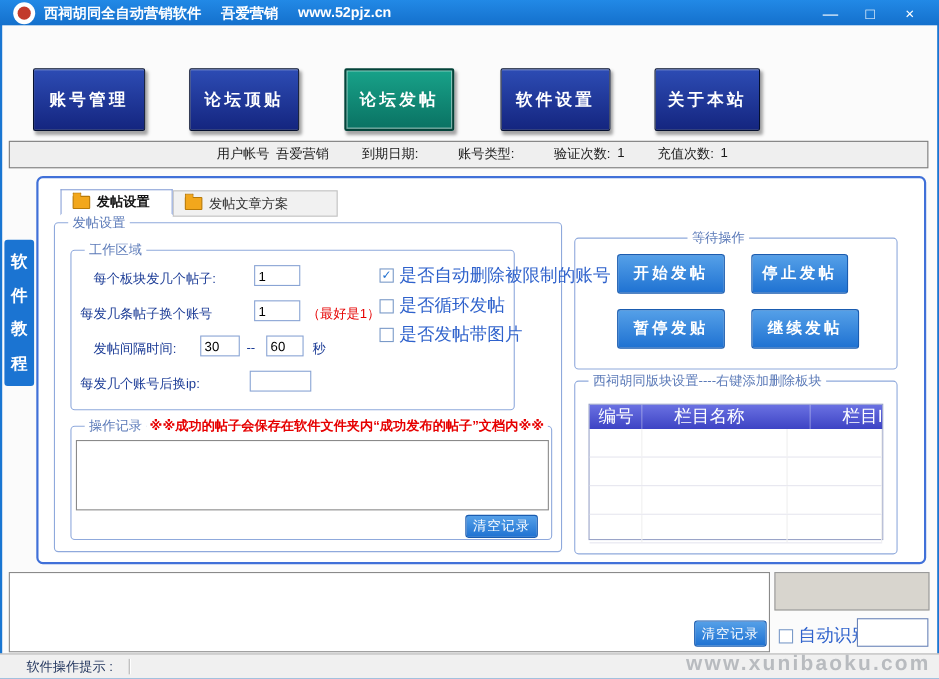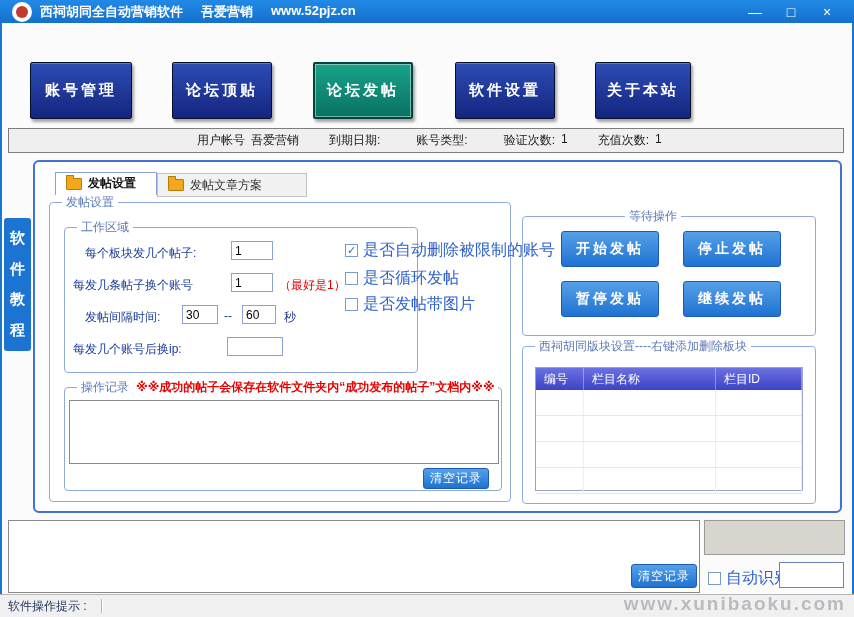--- a/index.html
+++ b/index.html
@@ -62,29 +62,29 @@
   .notice{position:absolute;top:-9px;left:68px;background:#fff;padding:0 3px;font-size:12px;
        font-weight:bold;color:#e60000;white-space:nowrap;}
   .white-box{position:absolute;background:#fff;border:1px solid #8a8a8a;box-sizing:border-box;}
   .blue-btn{position:absolute;background:linear-gradient(#55a0e8,#1f72d2);border:1px solid #1a5cb0;
        border-radius:3px;color:#fff;display:flex;align-items:center;justify-content:center;
        cursor:pointer;box-sizing:border-box;}
   .blue-btn.big{font-size:14px;font-weight:bold;letter-spacing:3px;}
   .blue-btn.small{font-size:12px;letter-spacing:1px;}
   .tbl{position:absolute;border:1px solid #9aa4c8;box-sizing:border-box;background:#fff;}
   .tbl-head{display:grid;grid-template-columns:48px 132px 86px;height:22px;
-       background:linear-gradient(#6a71e2,#3d43c4);color:#fff;font-size:12px;}
+       background:linear-gradient(#6a71e2,#3d43c4);color:#fff;font-size:16px;gap:21px;}
   .tbl-head div{display:flex;align-items:center;padding-left:8px;border-right:1px solid rgba(255,255,255,.35);}
   .trow{display:grid;grid-template-columns:48px 132px 86px;height:25px;border-bottom:1px solid #e6e6ef;}
   .trow div{border-right:1px solid #efefef;}
   .gray-panel{position:absolute;left:704px;top:520px;width:141px;height:35px;background:#d8d5ce;
        border:1px solid #9a9a9a;box-sizing:border-box;}
   .statusbar{position:absolute;left:0;top:594px;width:854px;height:23px;background:#f0f0f0;
        border-top:1px solid #b5b5b5;display:flex;align-items:center;box-sizing:border-box;}
-  .status-label{font-size:12px;color:#23365e;padding-left:8px;}
+  .status-label{font-size:12px;color:#23365e;padding-left:24px;}
   .status-sep{width:1px;height:14px;background:#b5b5b5;margin-left:14px;box-shadow:1px 0 0 #fff;}
   .watermark{position:absolute;right:8px;bottom:2px;font-size:19px;font-weight:bold;
        color:#b8bbbf;letter-spacing:2px;white-space:nowrap;}
 </style>
 </head>
 <body>
 
 <div class="window">
 
   <div class="titlebar">
@@ -146,21 +146,21 @@
       <span>发帖设置</span>
     </div>
     <div class="tab inactive" style="left:122px;top:11px;width:150px;">
       <span class="folder-icon"></span>
       <span>发帖文章方案</span>
     </div>
 
     <div class="groupbox" style="left:14px;top:40px;width:462px;height:300px;">
       <span class="glabel">发帖设置</span>
 
-      <div class="groupbox" style="left:14px;top:24px;width:354px;height:146px;">
+      <div class="groupbox" style="left:14px;top:24px;width:404px;height:146px;">
         <span class="glabel">工作区域</span>
 
         <span class="fld-label" style="left:20px;top:17px;">每个板块发几个帖子:</span>
         <input class="fld-input" style="left: 166px; top: 13px; width: 42px;" value="1">
 
         <span class="fld-label" style="left:8px;top:49px;">每发几条帖子换个账号</span>
         <input class="fld-input" style="left: 166px; top: 45px; width: 42px;" value="1">
         <span class="hint" style="left:214px;top:49px;">（最好是1）</span>
 
         <span class="fld-label" style="left:20px;top:81px;">发帖间隔时间:</span>
@@ -196,21 +196,21 @@
         <span class="glabel">操作记录</span>
         <span class="notice">※※成功的帖子会保存在软件文件夹内“成功发布的帖子”文档内※※</span>
         <div class="white-box" style="left:4px;top:12px;width:430px;height:64px;"></div>
         <div class="blue-btn small" style="left:358px;top:80px;width:66px;height:21px;">清空记录</div>
       </div>
     </div>
 
     <div class="groupbox" style="left:487px;top:54px;width:294px;height:120px;">
       <span class="glabel" style="left:102px;">等待操作</span>
       <div class="blue-btn big" style="left:38px;top:14px;width:98px;height:36px;">开始发帖</div>
-      <div class="blue-btn big" style="left:160px;top:14px;width:98px;height:36px;">停止发帖</div>
+      <div class="blue-btn big" style="left:160px;top:14px;width:88px;height:36px;">停止发帖</div>
       <div class="blue-btn big" style="left:38px;top:64px;width:98px;height:36px;">暂停发贴</div>
       <div class="blue-btn big" style="left:160px;top:64px;width:98px;height:36px;">继续发帖</div>
     </div>
 
     <div class="groupbox" style="left:487px;top:184px;width:294px;height:158px;text-decoration:underline;">
       <span class="glabel">西祠胡同版块设置----右键添加删除板块</span>
       <div class="tbl" style="left:12px;top:20px;width:268px;height:124px;">
         <div class="tbl-head">
           <div>编号</div>
           <div>栏目名称</div>

